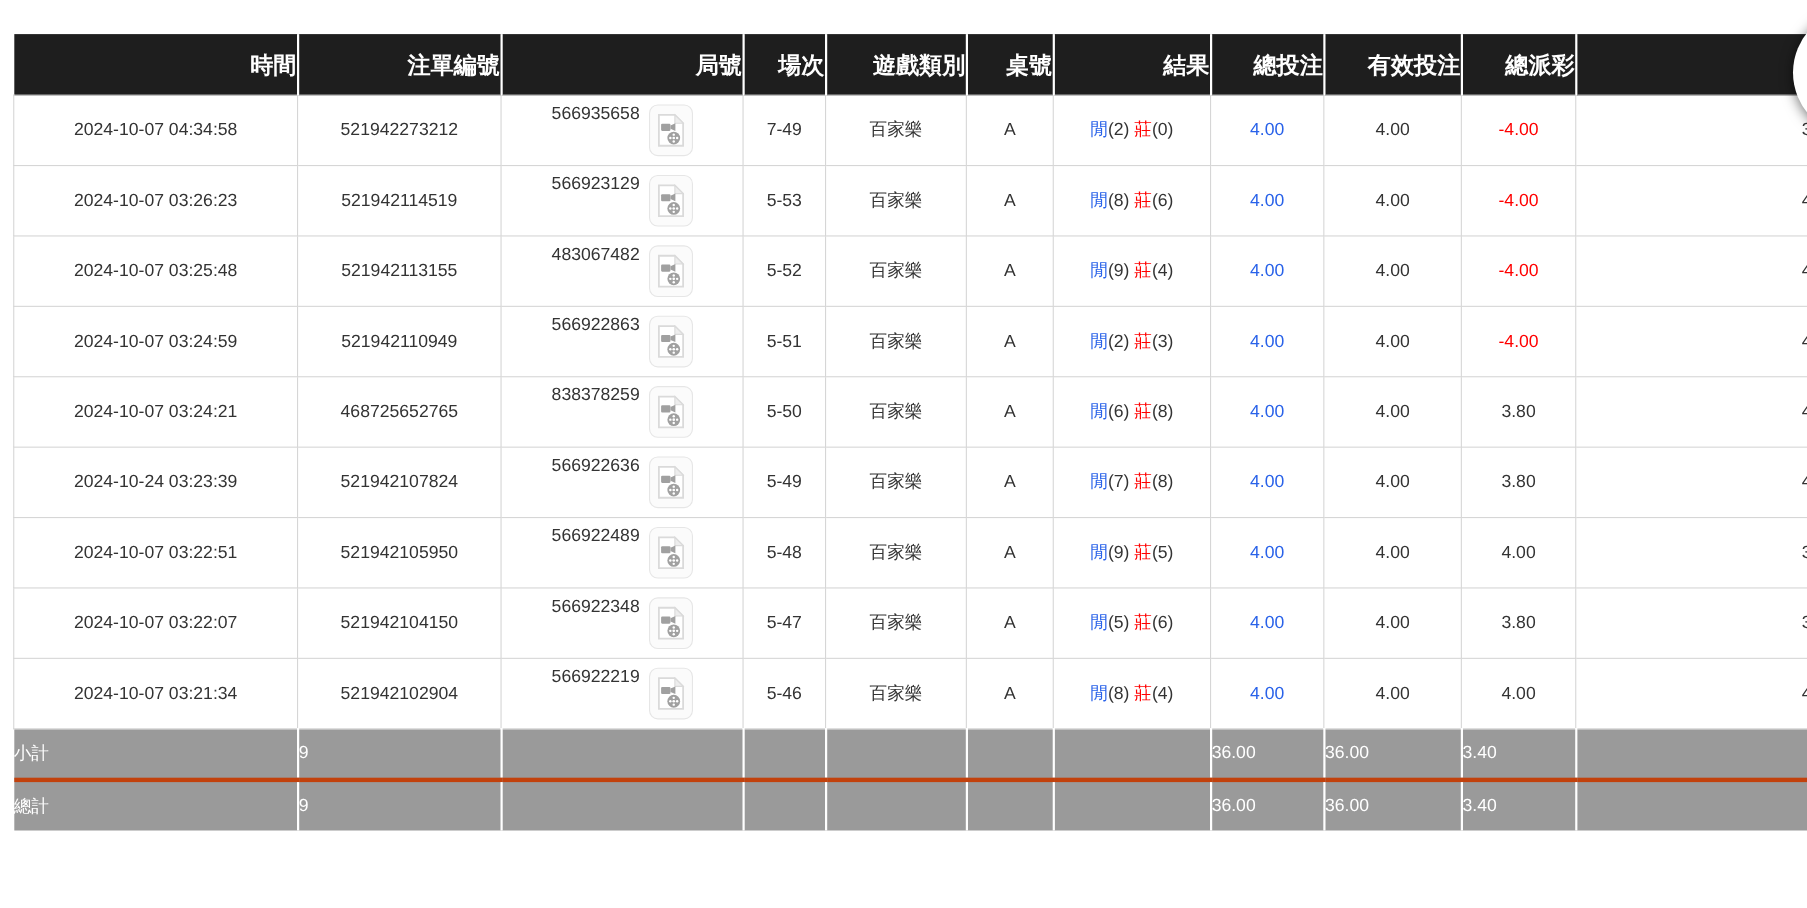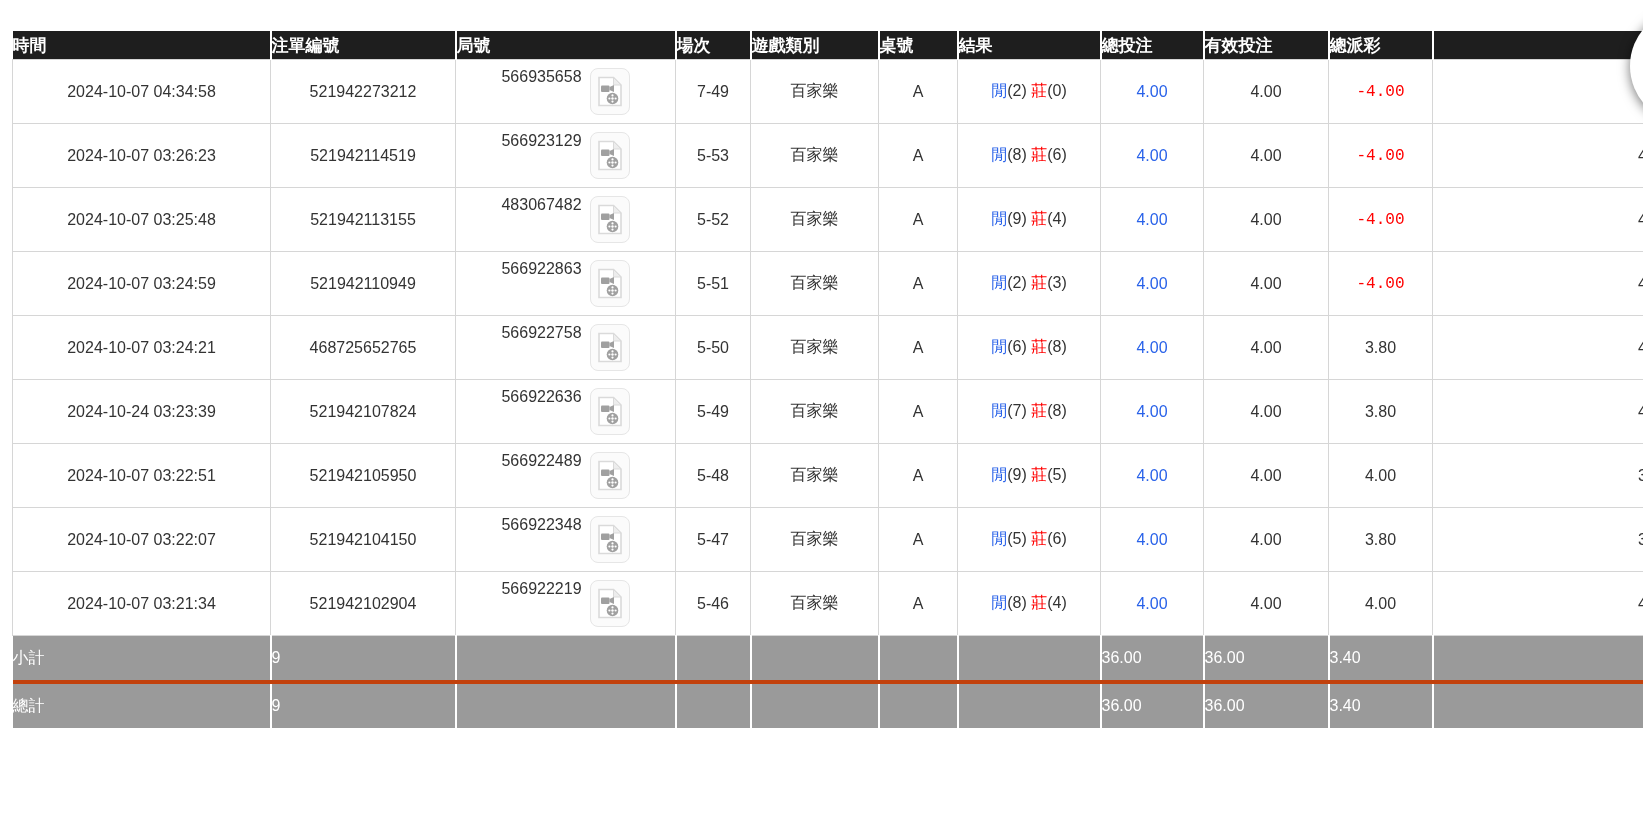--- a/index.html
+++ b/index.html
@@ -22,37 +22,37 @@
     font-family:"Liberation Sans","DejaVu Sans",sans-serif;
     color:var(--row-text);
   }
   .table-wrap{position:absolute;left:12px;top:31px;}
   table{
     border-collapse:collapse;table-layout:fixed;width:1850px;
     font-size:16px;
   }
   thead th{
     background:var(--header-bg);color:var(--header-text);
-    font-weight:bold;font-size:17px;height:28px;
-    border-right:2px solid #ffffff;padding:0;text-align:left;
+    font-weight:bold;font-size:21px;height:55px;
+    border-right:2px solid #ffffff;padding:0;text-align:right;
   }
   thead th:last-child{border-right:none;}
   tbody td{
     background:#ffffff;height:63px;text-align:center;vertical-align:middle;
     border:1px solid var(--grid-line);padding:0;color:var(--row-text);
   }
   tr.summary-row td{
     background:var(--summary-bg);color:var(--summary-text);
     height:44px;border:none;border-right:2px solid #ffffff;
     text-align:left;vertical-align:middle;
   }
   tr.summary-row td:last-child{border-right:none;}
   tr.summary-row.grand td{border-top:4px solid #c2410c;}
   .blue{color:var(--bet-blue);}
-  .neg{color:var(--negative-red);font-family:Liberation Mono, monospace;}
+  .neg{color:var(--negative-red);}
   .player{color:var(--player-blue);}
   .banker{color:var(--banker-red);}
   .round-wrap{display:flex;align-items:flex-start;justify-content:center;gap:8px;}
   .video-btn{
     width:40px;height:47px;border-radius:8px;border:1px solid #e6e6e6;
     background:#fbfbfb;display:inline-flex;align-items:center;justify-content:center;
     cursor:pointer;padding:0;
   }
   .extra-cell{text-align:left;padding-left:205px;white-space:nowrap;overflow:hidden;}
   .floating-circle{
@@ -218,21 +218,21 @@
           <td class="blue">4.00</td>
           <td>4.00</td>
           <td class="neg">-4.00</td>
           <td class="extra-cell">4</td>
         </tr>
         <tr>
           <td>2024-10-07 03:24:21</td>
           <td>468725652765</td>
           <td>
             <div class="round-wrap">
-              <span>566922758</span>
+              <span>838378259</span>
               <button class="video-btn">
                 <svg width="26" height="31" viewBox="0 0 26 31">
                   <path d="M2 1.5 h14.5 l7.5 7.5 v20.5 h-22 z" fill="#ffffff" stroke="#dadada" stroke-width="1.6"></path>
                   <path d="M16.5 1.5 l7.5 7.5 h-7.5 z" fill="#ededed" stroke="#dadada" stroke-width="1"></path>
                   <rect x="4" y="9.5" width="8.5" height="6.5" rx="1" fill="#a0a0a0"></rect>
                   <path d="M12.5 11 l4.5 -2 v7 l-4.5 -2 z" fill="#a0a0a0"></path>
                   <circle cx="15.5" cy="22.5" r="5.8" fill="#a0a0a0"></circle>
                   <circle cx="15.5" cy="22.5" r="1.2" fill="#ffffff"></circle>
                   <circle cx="15.5" cy="19.4" r="1.1" fill="#ffffff"></circle>
                   <circle cx="15.5" cy="25.6" r="1.1" fill="#ffffff"></circle>

